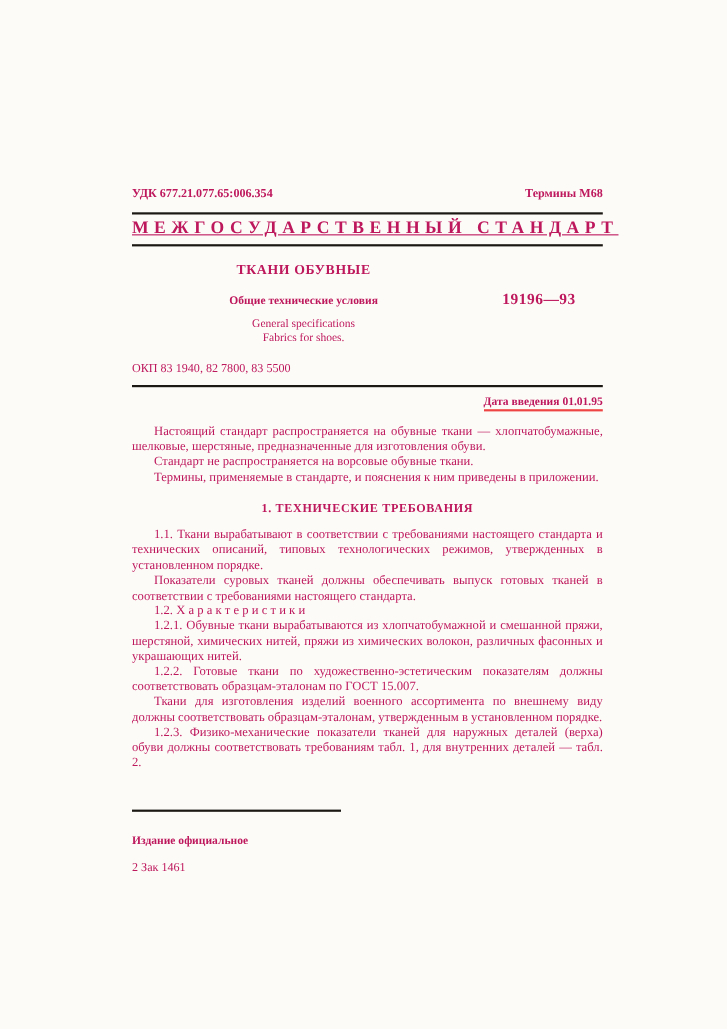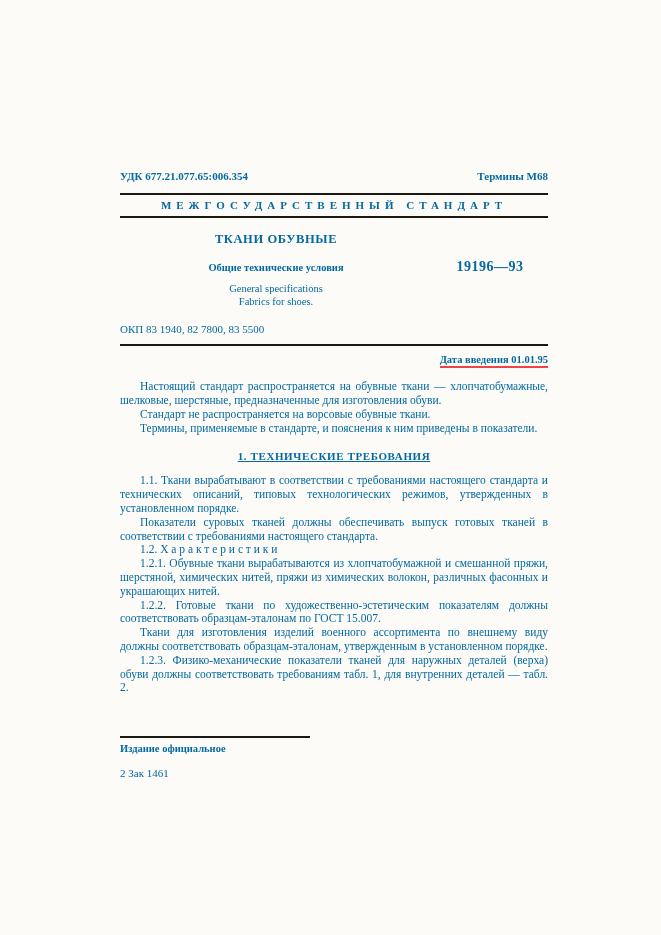--- a/index.html
+++ b/index.html
@@ -8,21 +8,21 @@
     background: #d9d9d5;
     display: flex;
     justify-content: center;
     font-family: "Liberation Serif", "DejaVu Serif", serif;
   }
   .page {
     width: 661px;
     height: 935px;
     background: #fcfbf7;
     position: relative;
-    color: #0369a1;
+    color: #be185d;
     overflow: hidden;
   }
   .content {
     position: absolute;
     left: 120px;
     top: 170px;
     width: 428px;
   }
   .header-row {
     display: flex;
@@ -30,23 +30,24 @@
     font-weight: bold;
     font-size: 11px;
   }
   .banner {
     margin-top: 11px;
     border-top: 2px solid #1b1712;
     border-bottom: 2px solid #1b1712;
     text-align: center;
     font-weight: bold;
     letter-spacing: 5px;
-    font-size: 11px;
+    font-size: 16px;
     padding: 4px 0 5px 0;
     white-space: nowrap;
+    text-decoration: underline;
   }
   .title-block {
     display: flex;
     margin-top: 14px;
   }
   .title-left {
     flex: 1;
     text-align: center;
   }
   .title-main {
@@ -99,36 +100,35 @@
     text-align: justify;
     text-indent: 20px;
     margin: 0;
   }
   .section-heading {
     text-align: center;
     font-weight: bold;
     font-size: 11px;
     letter-spacing: 0.6px;
     margin: 15px 0 12px 0;
-    text-decoration: underline;
   }
   .footer {
     position: absolute;
     left: 120px;
     top: 736px;
     width: 428px;
     font-size: 10.5px;
   }
   .footer-line {
     border-top: 2px solid #1b1712;
     width: 190px;
   }
   .footer-official {
     font-weight: bold;
-    margin-top: 5px;
+    margin-top: 21px;
     font-size: 10.5px;
   }
   .footer-order {
     margin-top: 13px;
     font-size: 11px;
   }
 </style>
 </head>
 <body>
 
@@ -165,21 +165,21 @@
     <div class="date-line">
       <span class="u">
         <span>Дата введения</span>
         <span>01.01.95</span>
       </span>
     </div>
 
     <div class="body">
       <p>Настоящий стандарт распространяется на обувные ткани — хлопчатобумажные, шелковые, шерстяные, предназначенные для изготовления обуви.</p>
       <p>Стандарт не распространяется на ворсовые обувные ткани.</p>
-      <p>Термины, применяемые в стандарте, и пояснения к ним приведены в показатели.</p>
+      <p>Термины, применяемые в стандарте, и пояснения к ним приведены в приложении.</p>
     </div>
 
     <div class="section-heading">1. ТЕХНИЧЕСКИЕ ТРЕБОВАНИЯ</div>
 
     <div class="body" style="margin-top:0;">
       <p>1.1. Ткани вырабатывают в соответствии с требованиями настоящего стандарта и технических описаний, типовых технологических режимов, утвержденных в установленном порядке.</p>
       <p>Показатели суровых тканей должны обеспечивать выпуск готовых тканей в соответствии с требованиями настоящего стандарта.</p>
       <p>1.2. Х а р а к т е р и с т и к и</p>
       <p>1.2.1. Обувные ткани вырабатываются из хлопчатобумажной и смешанной пряжи, шерстяной, химических нитей, пряжи из химических волокон, различных фасонных и украшающих нитей.</p>
       <p>1.2.2. Готовые ткани по художественно-эстетическим показателям должны соответствовать образцам-эталонам по ГОСТ 15.007.</p>

